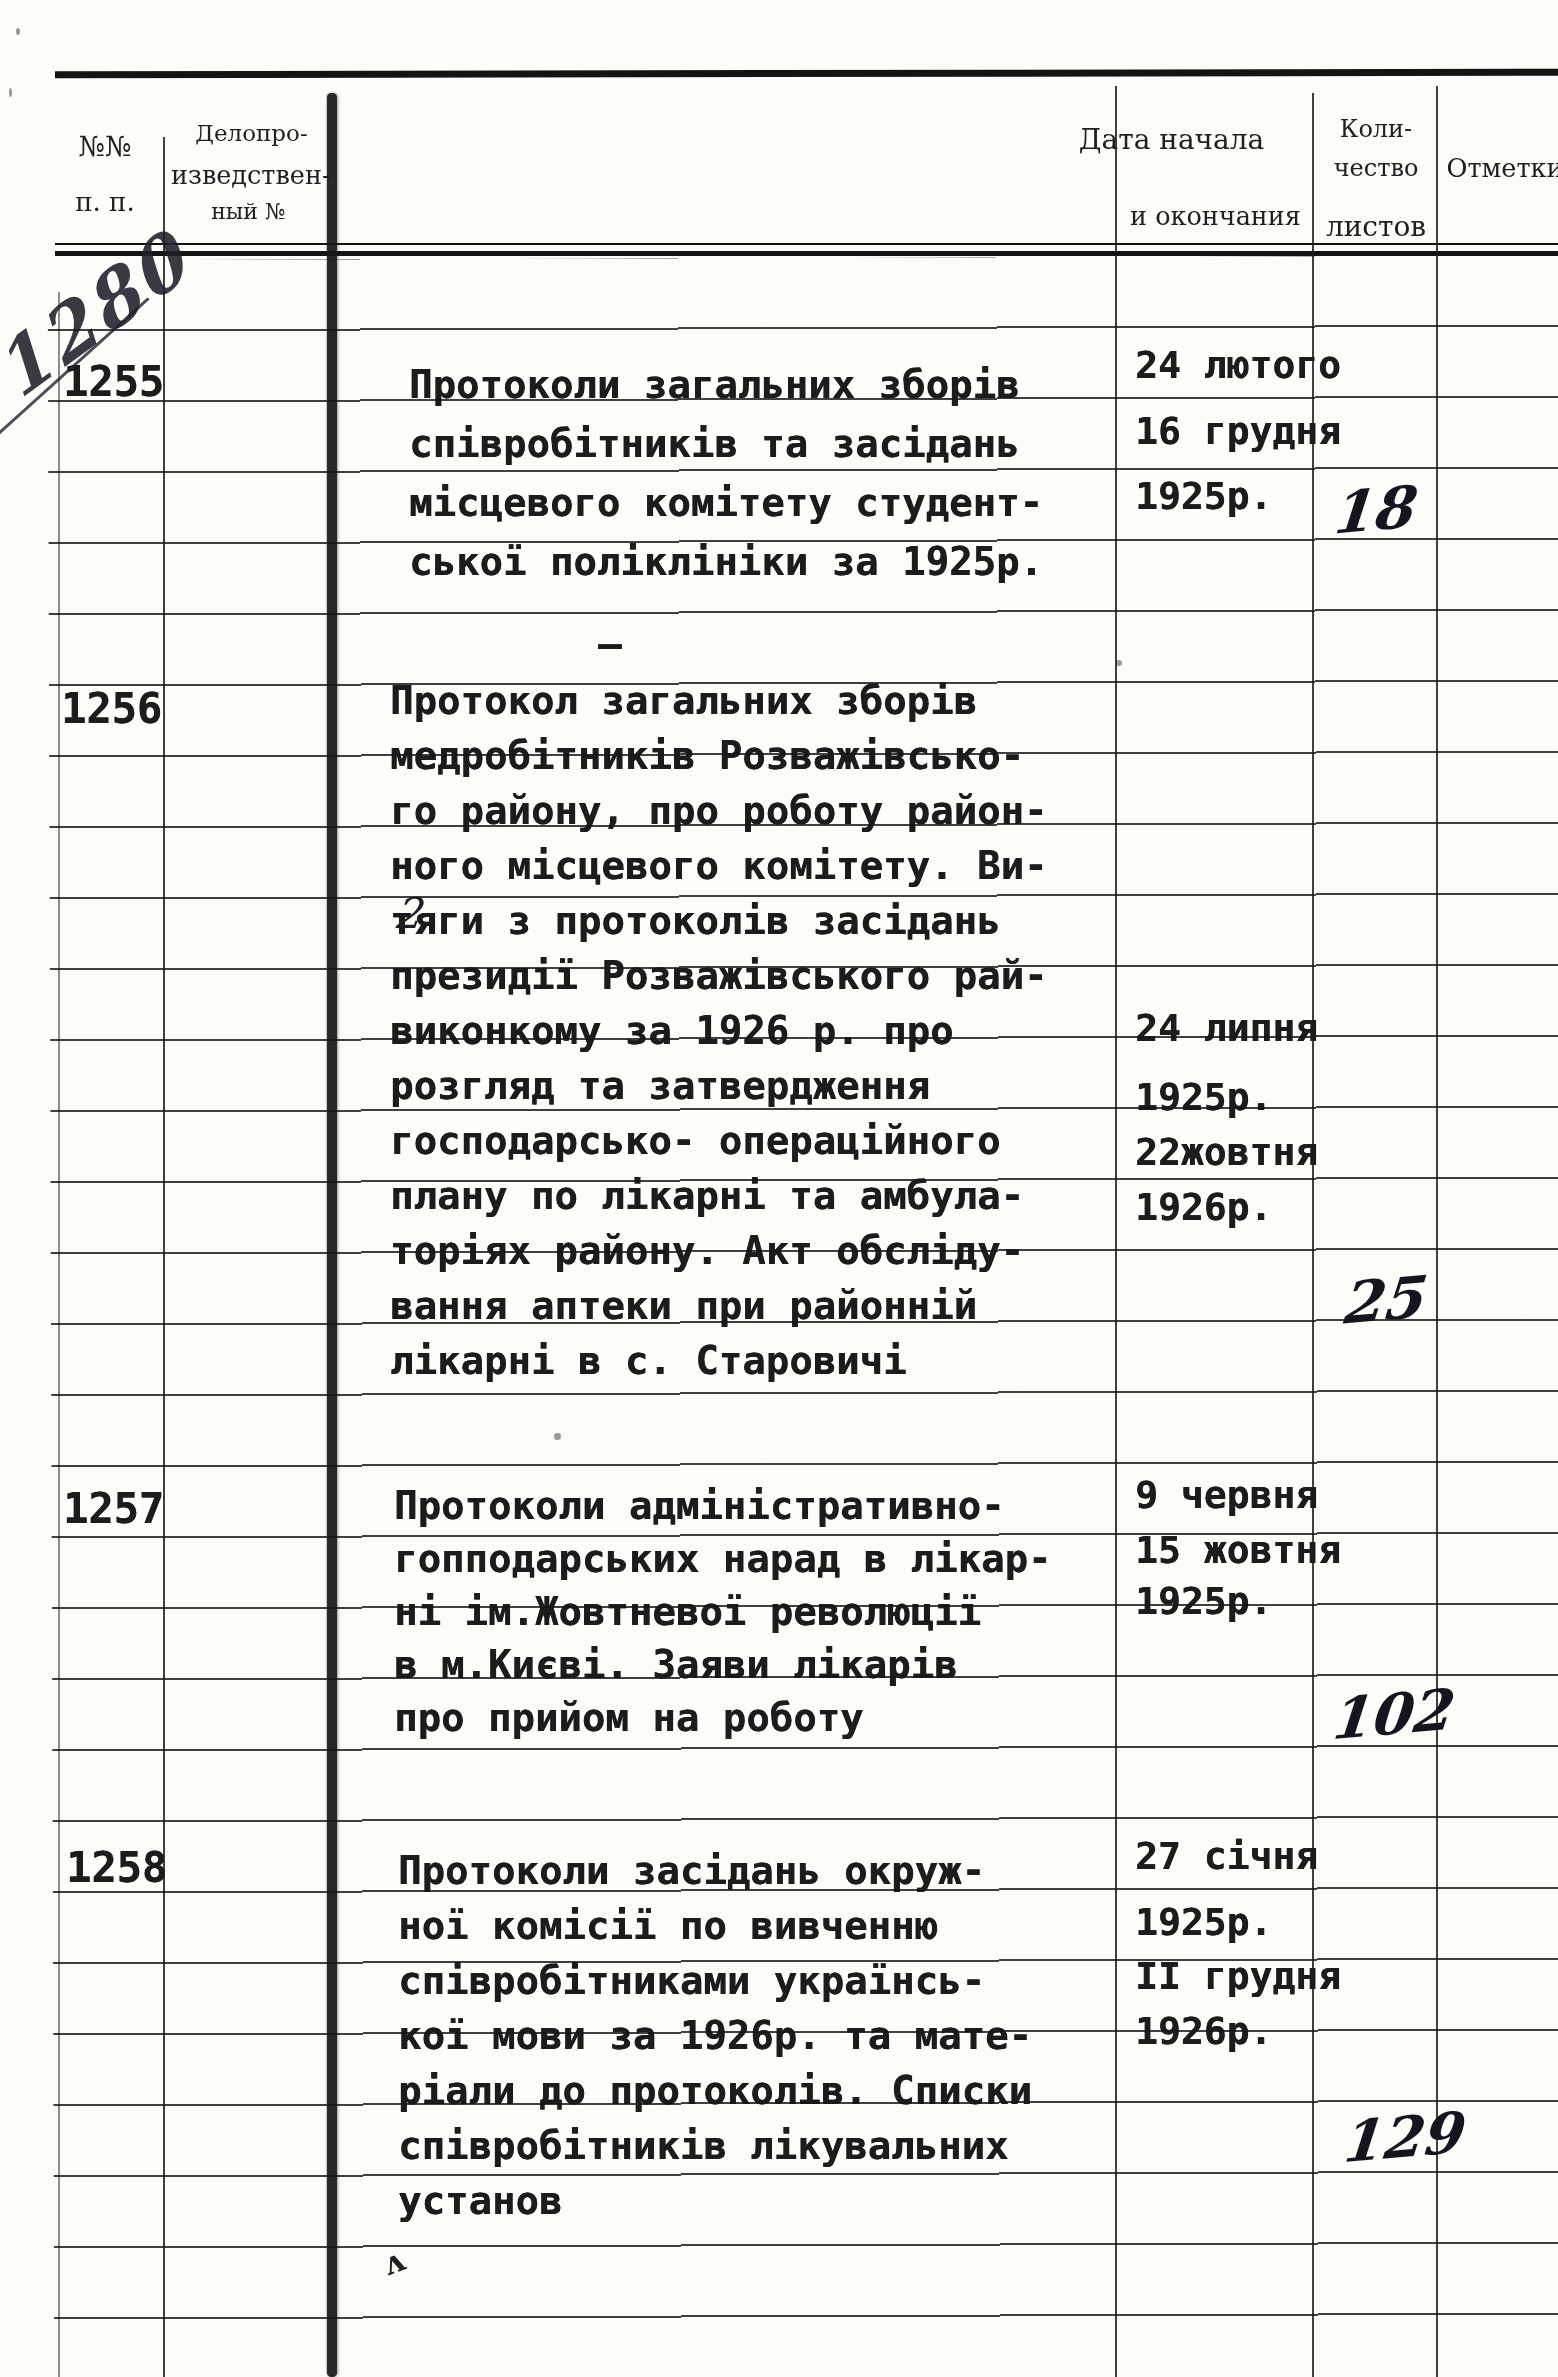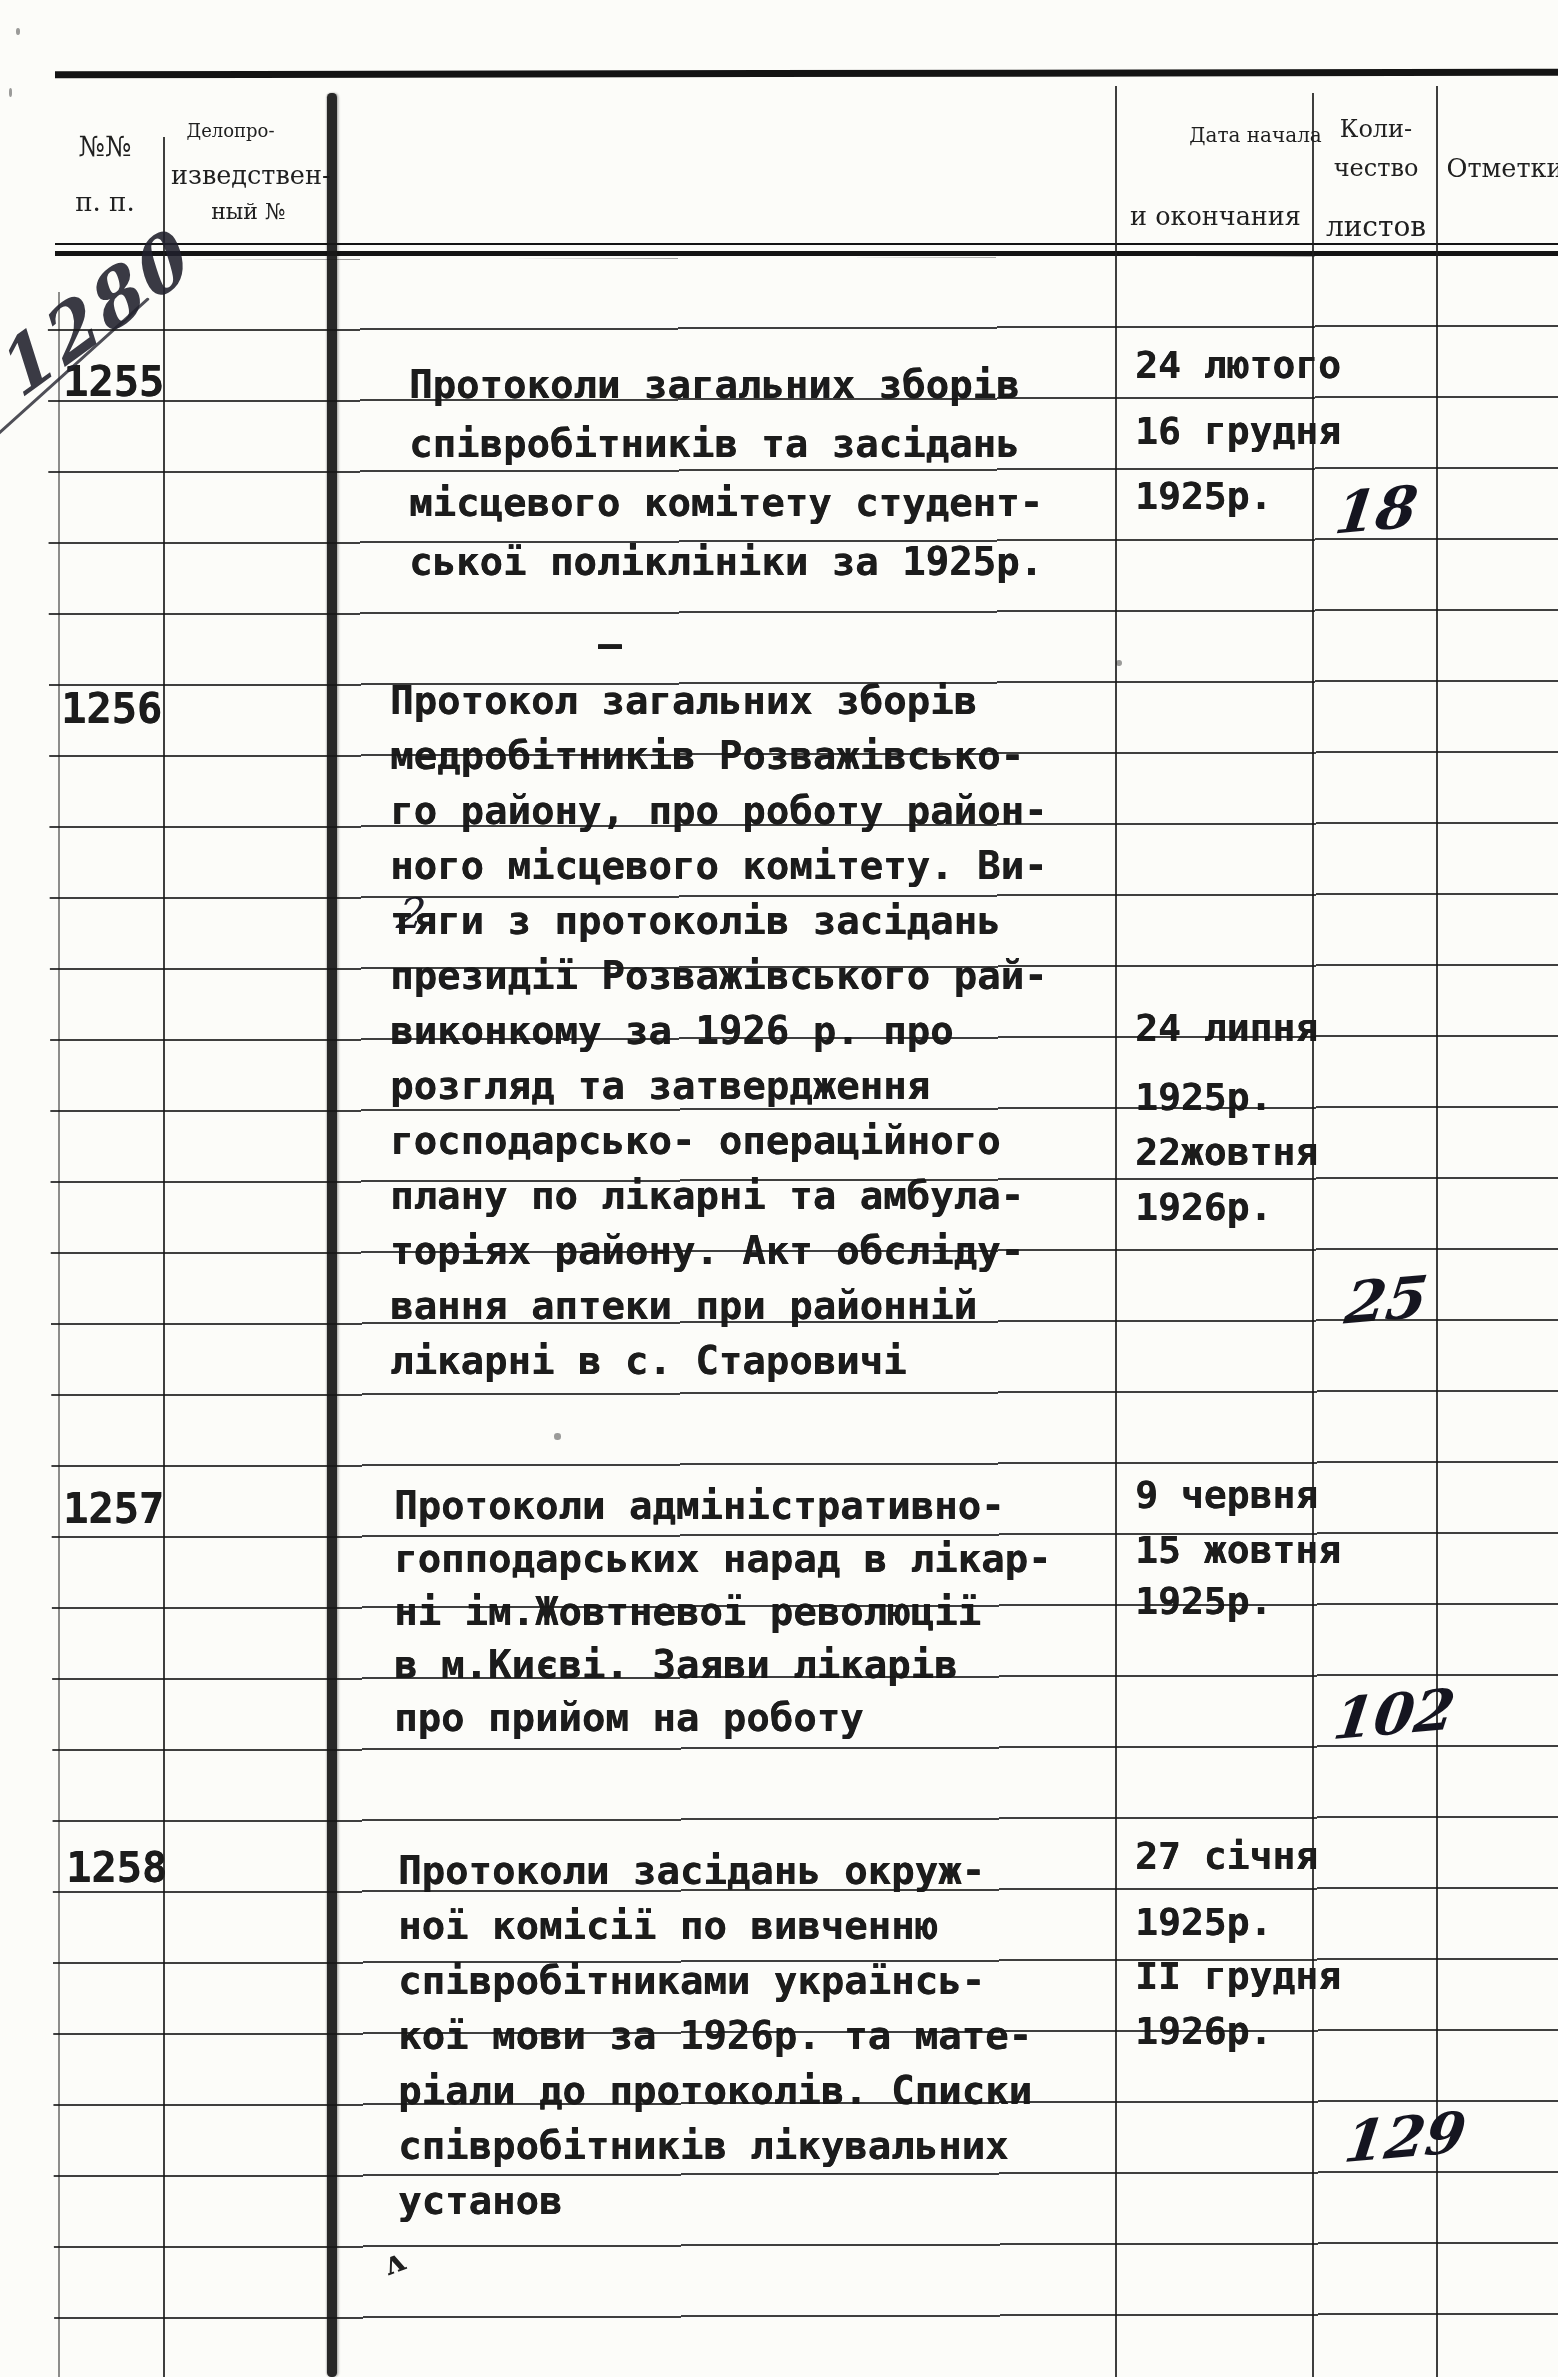--- a/index.html
+++ b/index.html
@@ -99,26 +99,26 @@
   <div class="vline" style="left:58px;top:292px;height:2086px;opacity:.5;"></div>
   <div class="vline" style="left:163px;top:137px;height:2240px;"></div>
   <div class="vthick" style="left:327px;top:93px;height:2284px;"></div>
   <div class="vline" style="left:1115px;top:86px;height:2291px;"></div>
   <div class="vline" style="left:1312px;top:93px;height:2284px;"></div>
   <div class="vline" style="left:1436px;top:86px;height:2291px;"></div>
 
   <div class="hdr" style="left:46px;top:130px;width:118px;font-size:28px;">№№</div>
   <div class="hdr" style="left:46px;top:187px;width:118px;font-size:26px;">п. п.</div>
 
-  <div class="hdr" style="left:153px;top:120px;width:155px;font-size:18px;">Делопро-</div>
+  <div class="hdr" style="left:174px;top:120px;width:155px;font-size:23px;">Делопро-</div>
   <div class="hdr" style="left:171px;top:160px;width:155px;font-size:25.5px;">изведствен-</div>
   <div class="hdr" style="left:171px;top:199px;width:155px;font-size:22px;">ный №</div>
 
 
-  <div class="hdr" style="left:1160px;top:123px;width:191px;font-size:20px;">Дата начала</div>
+  <div class="hdr" style="left:1076px;top:123px;width:191px;font-size:28px;">Дата начала</div>
   <div class="hdr" style="left:1120px;top:185px;width:191px;font-size:25.5px;margin-top:16px;">и окончания</div>
 
   <div class="hdr" style="left:1317px;top:115px;width:118px;font-size:24px;">Коли-</div>
   <div class="hdr" style="left:1317px;top:154px;width:118px;font-size:24px;text-align:center;">чество</div>
   <div class="hdr" style="left:1317px;top:210px;width:118px;font-size:28px;">листов</div>
 
   <div class="hdr" style="left:1443px;top:153px;width:124px;font-size:25.5px;">Отметки</div>
 
   <div class="t" style="left:63px;top:357px;font-size:42px;">1255</div>
   <div class="t" style="left:409px;top:355px;">

